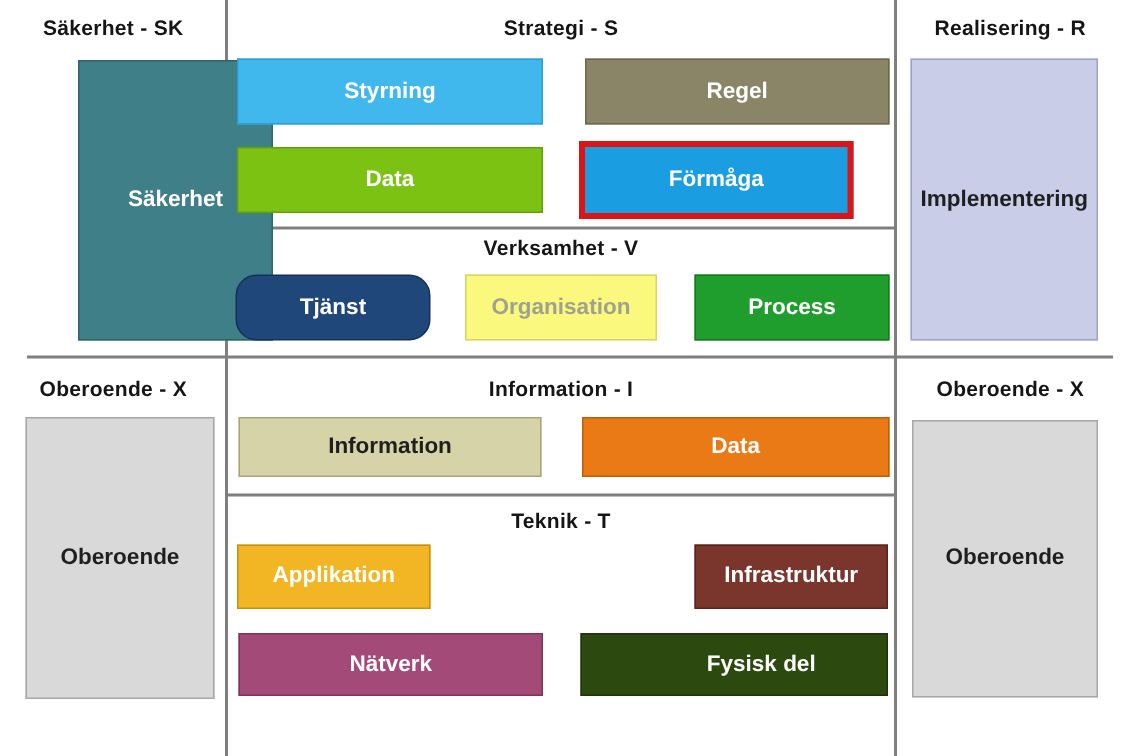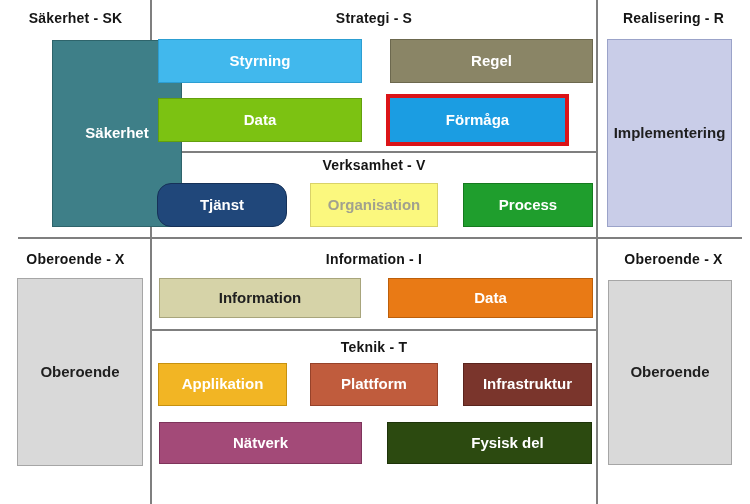--- a/index.html
+++ b/index.html
@@ -107,23 +107,20 @@
   <div class="box" id="b-information" style="background-color: rgb(214, 211, 168); border-color: rgb(168, 165, 124); color: rgb(31, 31, 31);">
     <span class="box-label">Information</span>
   </div>
   <div class="box" id="b-data" style="background-color: rgb(233, 122, 21); border-color: rgb(188, 95, 11); color: rgb(255, 255, 255);">
     <span class="box-label">Data</span>
   </div>
 
   <div class="box" id="b-applikation" style="background-color: rgb(242, 181, 36); border-color: rgb(198, 145, 16); color: rgb(255, 255, 255);">
     <span class="box-label">Applikation</span>
   </div>
-  <div class="box" id="b-plattform" style="background-color: rgb(192, 92, 61); border-color: rgb(150, 66, 42); color: rgb(255, 255, 255);">
-    <span class="box-label">Plattform</span>
-  </div>
   <div class="box" id="b-infrastruktur" style="background-color: rgb(122, 53, 44); border-color: rgb(90, 36, 29); color: rgb(255, 255, 255);">
     <span class="box-label">Infrastruktur</span>
   </div>
   <div class="box" id="b-natverk" style="background-color: rgb(163, 74, 120); border-color: rgb(126, 52, 91); color: rgb(255, 255, 255);">
     <span class="box-label">Nätverk</span>
   </div>
   <div class="box" id="b-fysisk-del" style="background-color: rgb(44, 74, 16); border-color: rgb(29, 51, 9); color: rgb(255, 255, 255);">
     <span class="box-label">Fysisk del</span>
   </div>
 

